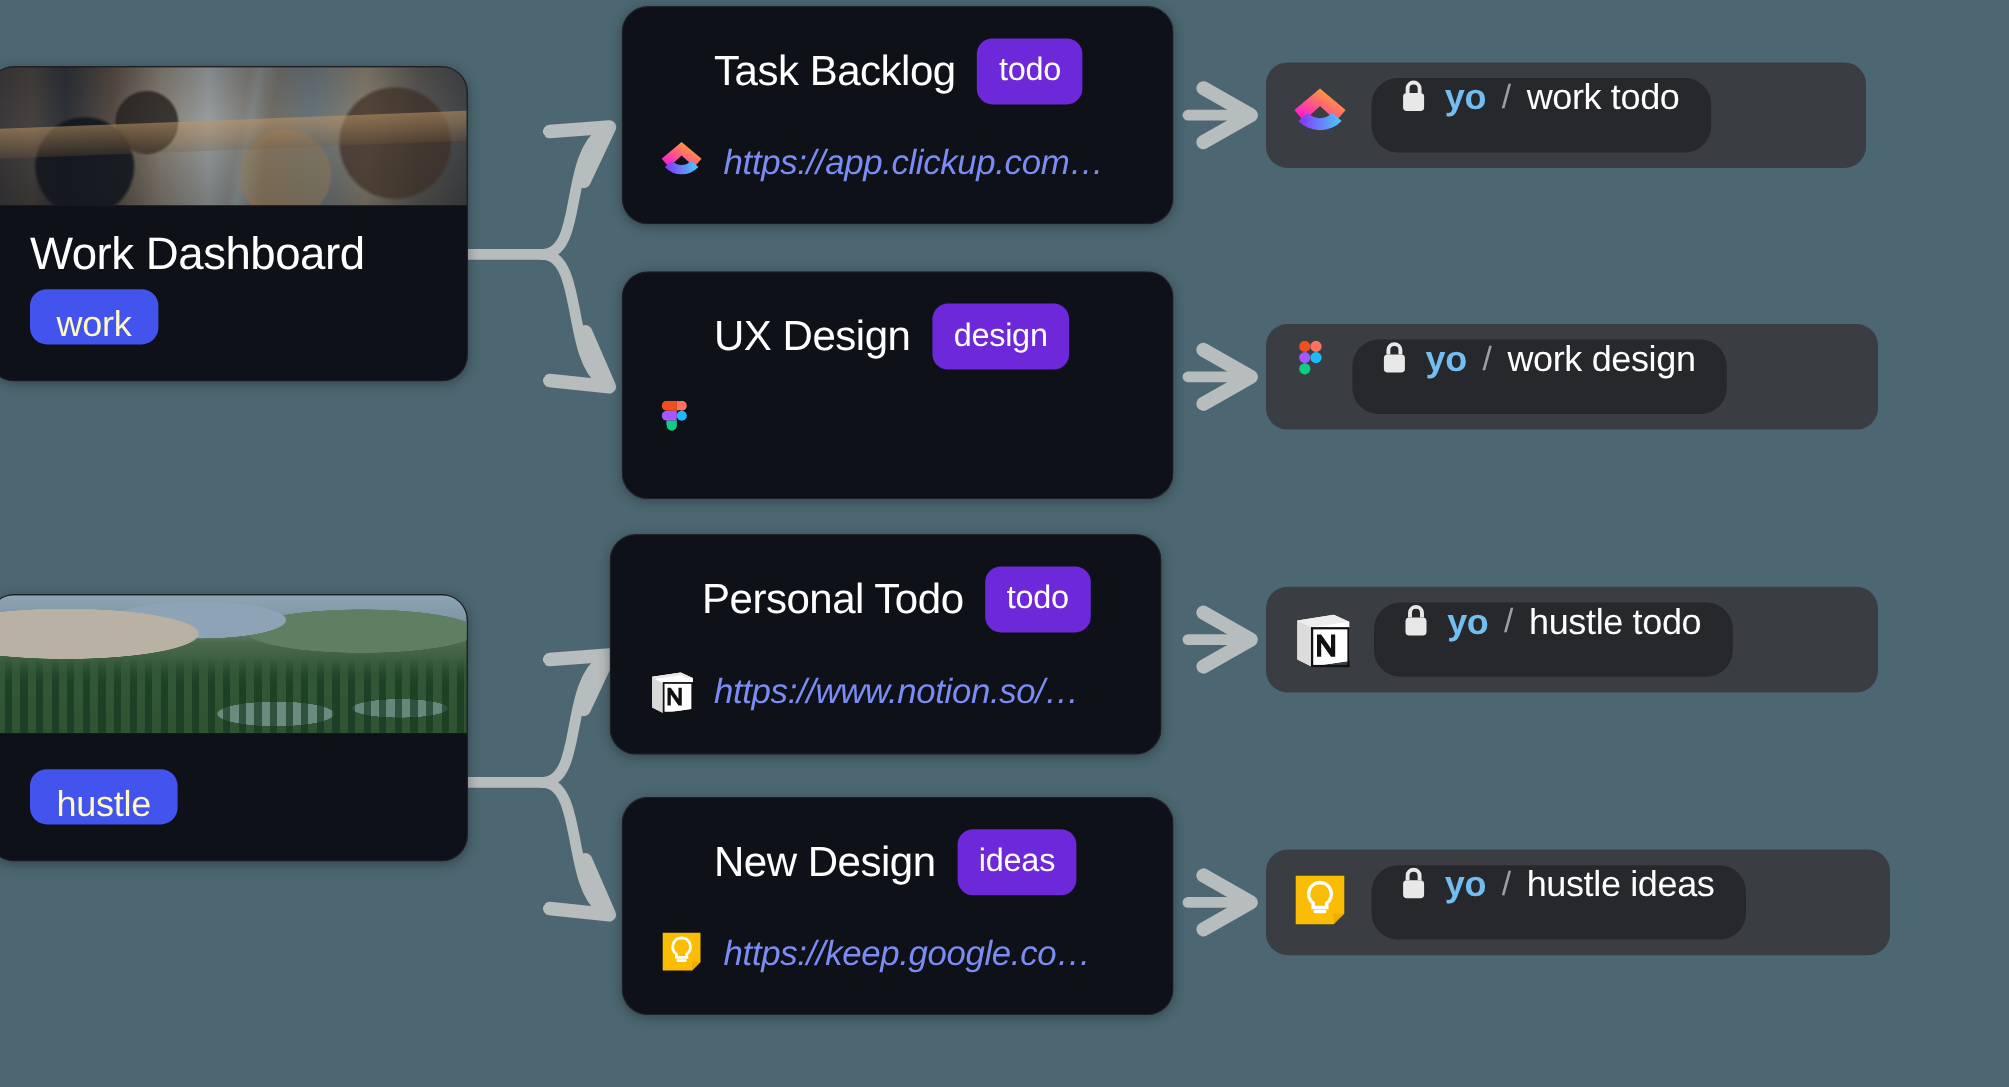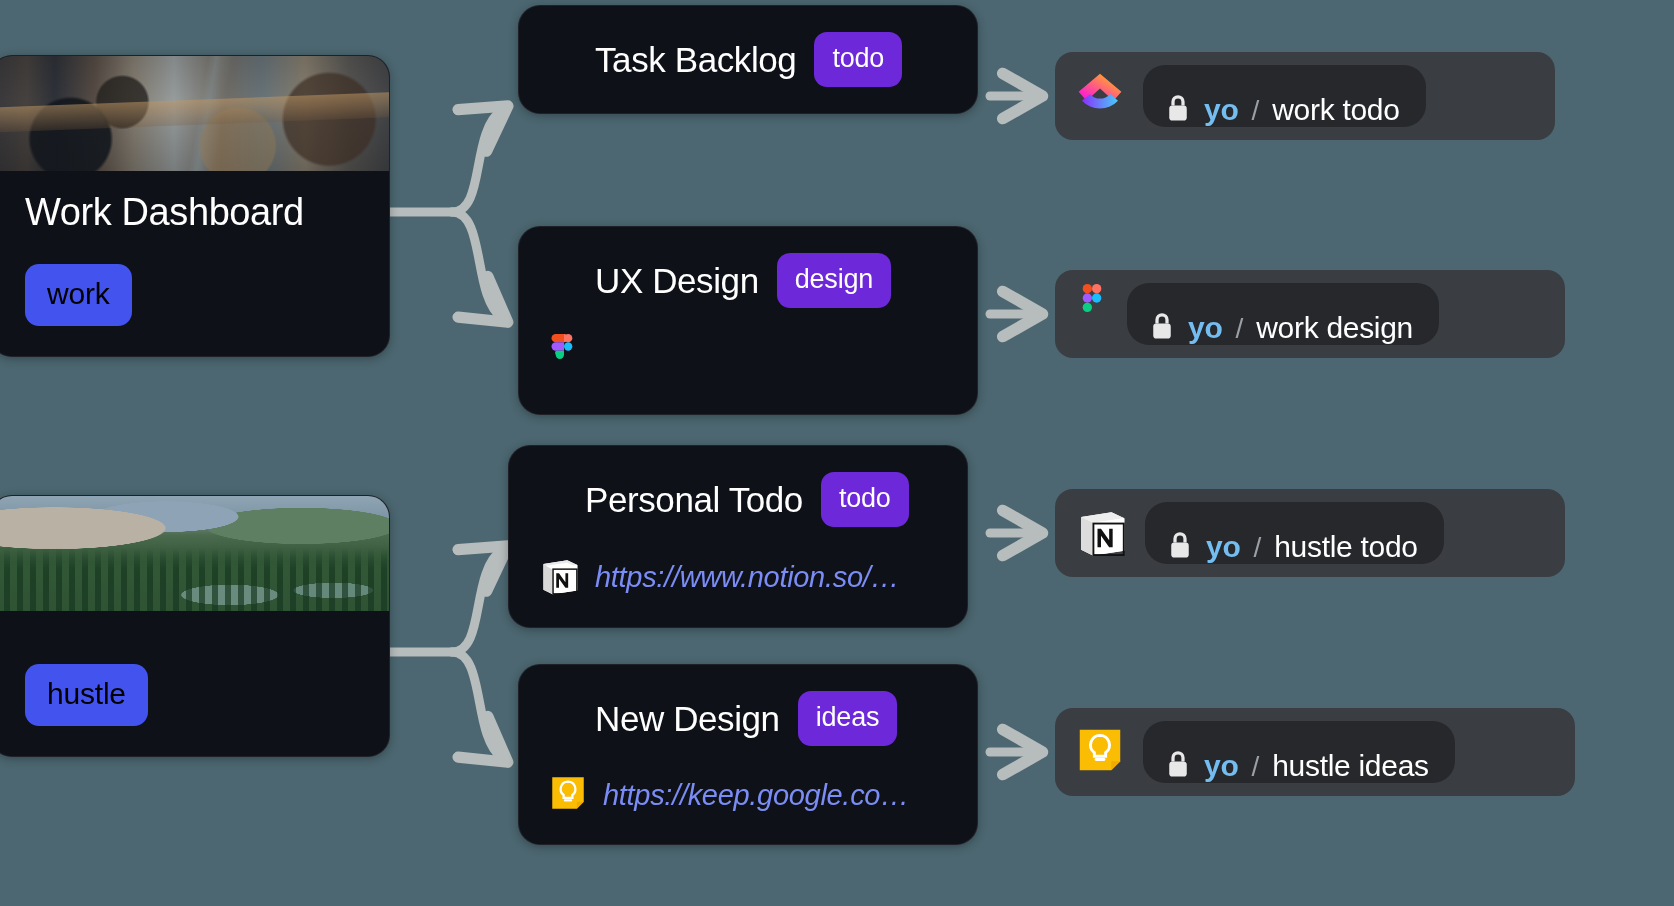--- a/index.html
+++ b/index.html
@@ -40,26 +40,26 @@
     color: #ffffff;
     font-size: 38px;
     line-height: 1.05;
     letter-spacing: -0.4px;
     font-weight: 400;
     white-space: nowrap;
   }
   .badge {
     display: inline-block;
     background: #4353ee;
-    color: #000000;
+    color: #fef9c3;
     border-radius: 14px;
     font-size: 30px;
     line-height: 1;
-    padding: 15px 22px 17px 22px;
-    margin-top: 31px;
+    padding: 15px 22px 1px 22px;
+    margin-top: 8px;
     letter-spacing: -0.2px;
     white-space: nowrap;
   }
 
   
   .photo-office {
     background:
       linear-gradient(180deg, rgba(0,0,0,0.18), rgba(0,0,0,0.05) 40%, rgba(0,0,0,0.25)),
       linear-gradient(90deg,
         #3a3a3e 0%, #4a4542 9%, #30343c 16%, #5b5048 26%,
@@ -171,21 +171,21 @@
     align-items: center;
     gap: 16px;
     padding: 0 14px 0 18px;
     box-sizing: border-box;
   }
   .repo-inner {
     background: #26282c;
     border-radius: 22px;
     height: 62px;
     display: flex;
-    align-items: flex-end;
+    align-items: flex-start;
     gap: 13px;
     padding: 0 26px 0 22px;
     white-space: nowrap;
   }
   .repo-owner { color: #74bdf0; font-size: 30px; font-weight: bold; letter-spacing: -0.3px; }
   .repo-sep   { color: #9aa0a6; font-size: 28px; }
   .repo-name  { color: #ffffff; font-size: 30px; letter-spacing: -0.3px; }
 
   
   .icon { display: block; flex: none; }
@@ -238,20 +238,39 @@
   <div class="src-thumb photo-mountain"></div>
   <div class="src-body">
     <div class="badge">hustle</div>
   </div>
 </div>
 
 <div class="link-card" style="left:518px; top:5px;">
   <div class="link-head">
     <span class="link-title">Task Backlog</span>
     <span class="link-badge">todo</span>
+  </div>
+  <div class="link-url-row">
+    <span class="icon">
+      <svg width="42" height="42" viewBox="0 0 48 48">
+        <defs>
+          <linearGradient id="cuTop" x1="0" y1="1" x2="1" y2="0">
+            <stop offset="0" stop-color="#ff02f0"></stop>
+              <stop offset="1" stop-color="#ffc800"></stop>
+          </linearGradient>
+          <linearGradient id="cuBot" x1="0" y1="0" x2="1" y2="0">
+            <stop offset="0" stop-color="#8930fd"></stop>
+              <stop offset="1" stop-color="#49ccf9"></stop>
+          </linearGradient>
+        </defs>
+        <path d="M24 6 L43 22 L36 30 L24 19 L12 30 L5 22 Z" fill="url(#cuTop)"></path>
+        <path d="M8 30 l7-6 a12 12 0 0 0 18 0 l7 6 a22 22 0 0 1 -32 0 Z" fill="url(#cuBot)"></path>
+      </svg>
+    </span>
+    <span class="link-url">https://app.clickup.com…</span>
   </div>
 </div>
 
 <div class="link-card" style="left:518px; top:226px;">
   <div class="link-head">
     <span class="link-title">UX Design</span>
     <span class="link-badge">design</span>
   </div>
   <div class="link-url-row">
     <span class="icon">

